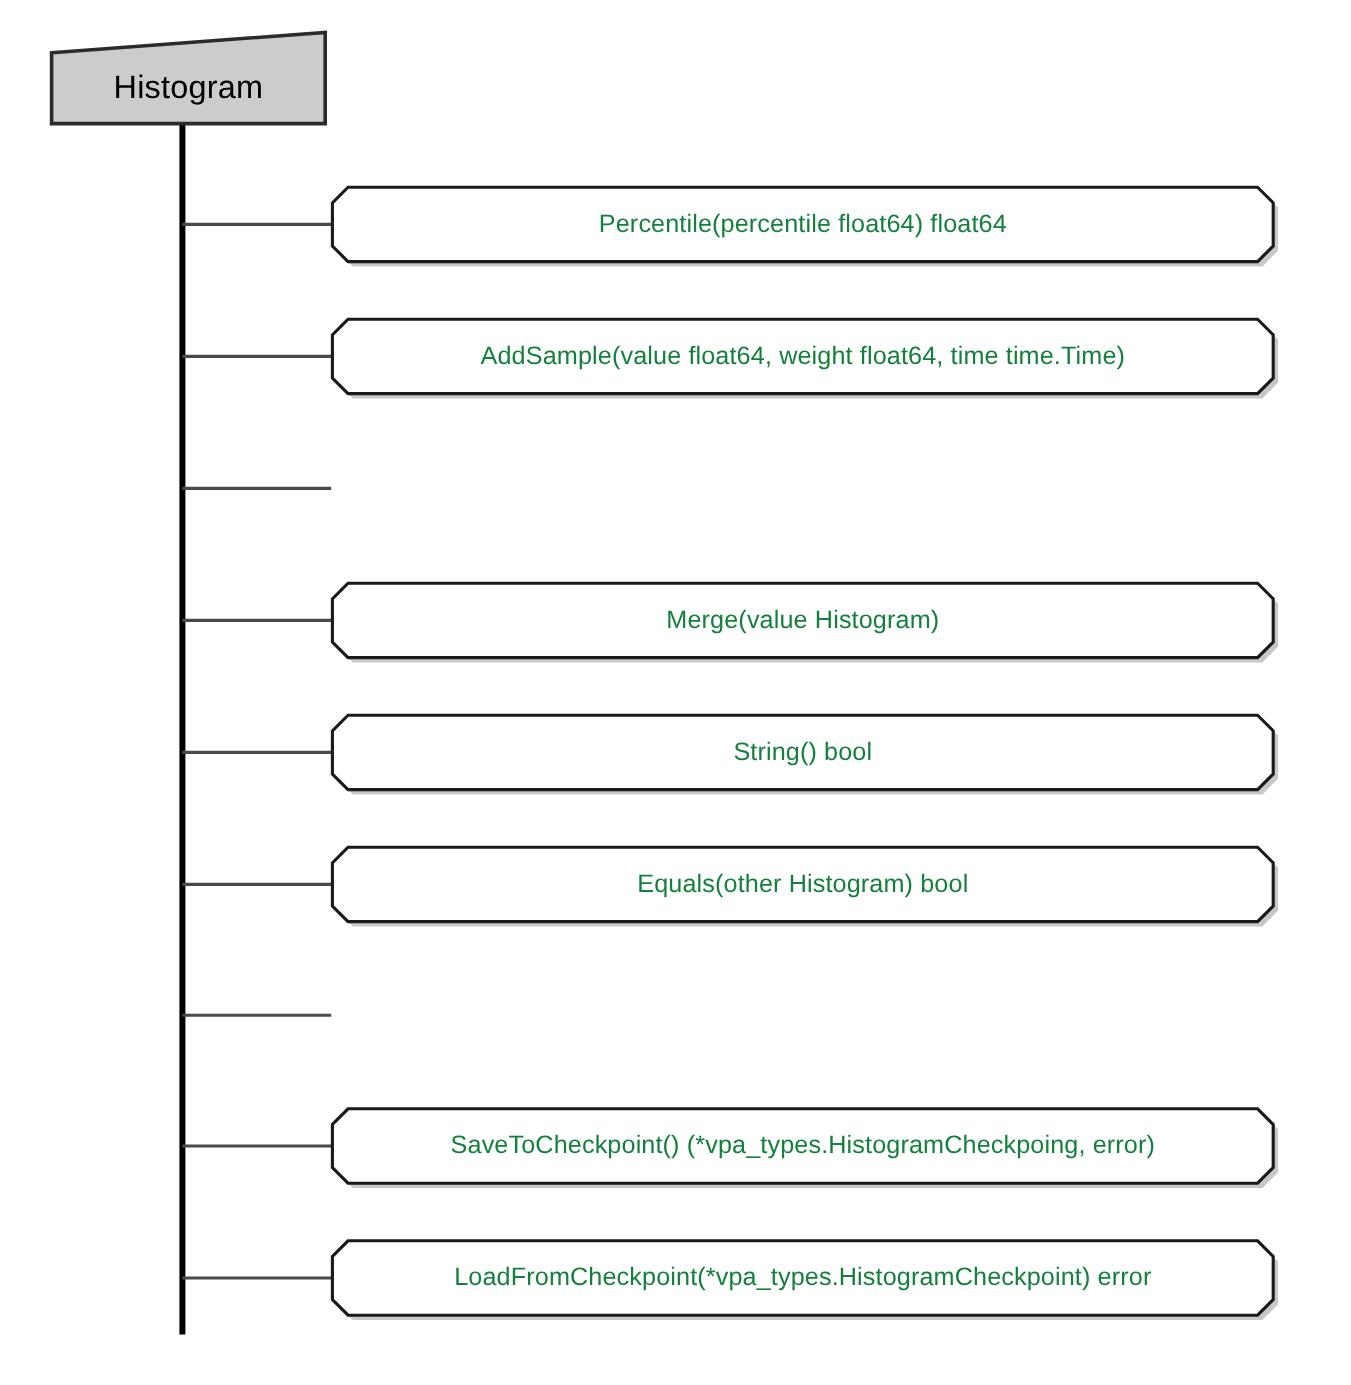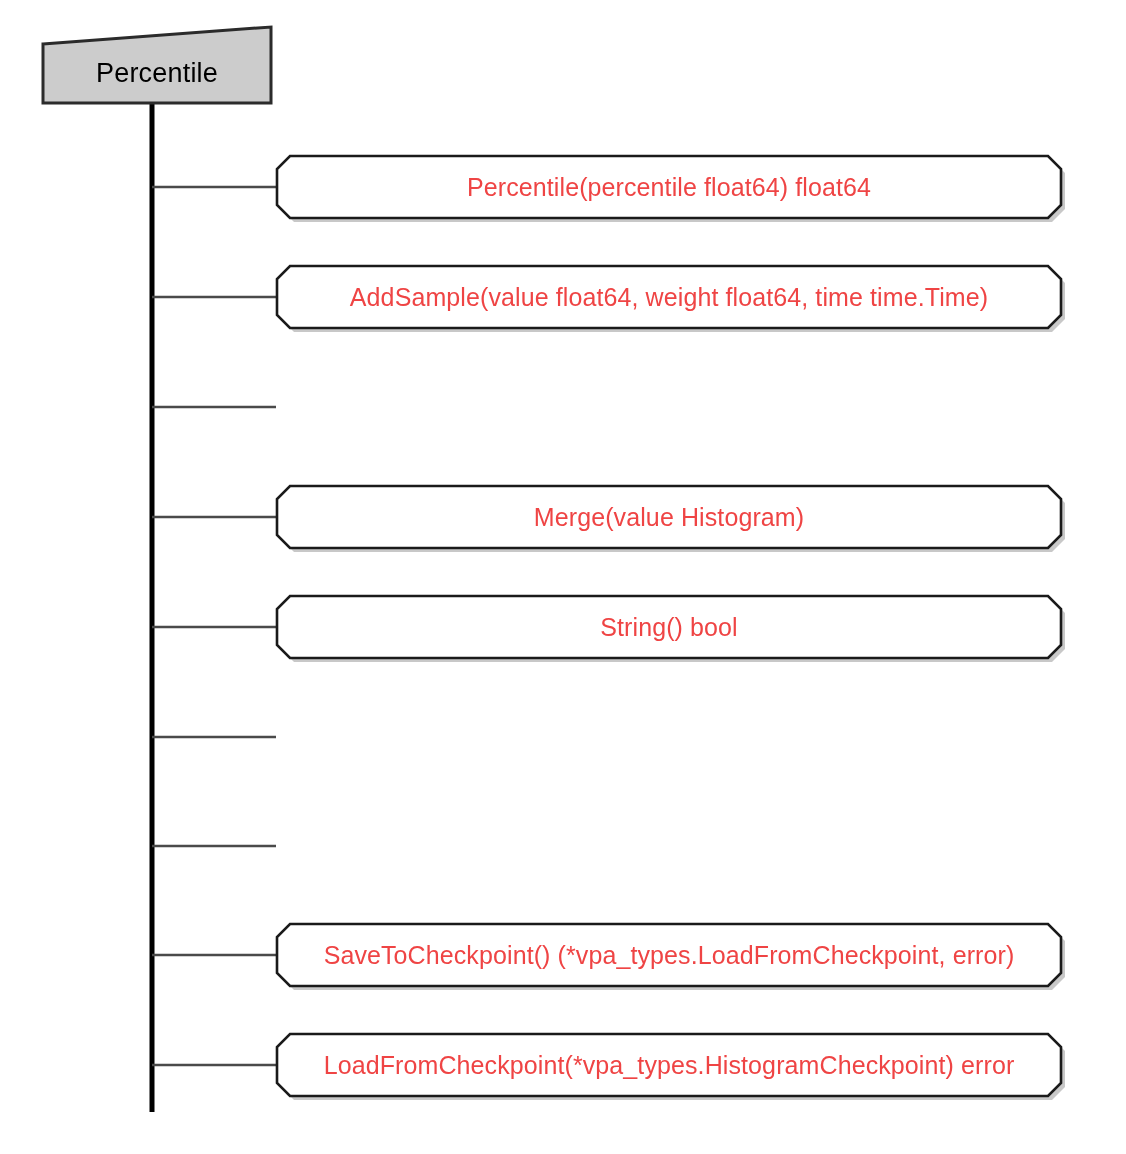--- a/index.html
+++ b/index.html
@@ -67,22 +67,22 @@
   }
   .method-label {
     position: absolute;
     left: 0;
     top: 0;
     width: 790px;
     height: 68px;
     display: flex;
     align-items: center;
     justify-content: center;
-    font-size: 25px;
-    color: #ef4444;
+    font-size: 21px;
+    color: #15803d;
     white-space: nowrap;
     letter-spacing: 0.1px;
   }
 </style>
 </head>
 <body>
 
 <div id="canvas">
 
   <svg id="edges" viewBox="0 0 1126 1154" xmlns="http://www.w3.org/2000/svg">
@@ -97,21 +97,21 @@
       <line x1="152" y1="846" x2="276" y2="846" stroke="#4a4a4a" stroke-width="2.6"></line>
       <line x1="152" y1="955" x2="276" y2="955" stroke="#4a4a4a" stroke-width="2.6"></line>
       <line x1="152" y1="1065" x2="276" y2="1065" stroke="#4a4a4a" stroke-width="2.6"></line>
     </g>
   </svg>
 
   <div class="root-node">
     <svg class="root-shape" viewBox="0 0 234 82" xmlns="http://www.w3.org/2000/svg">
       <polygon points="3,20 231,3 231,79 3,79" fill="#cccccc" stroke="#2b2b2b" stroke-width="3"></polygon>
     </svg>
-    <div class="root-label">Percentile</div>
+    <div class="root-label">Histogram</div>
   </div>
 
   <div class="method-node" style="top:153px">
     <svg class="method-shape" viewBox="0 0 790 68" xmlns="http://www.w3.org/2000/svg">
       <polygon points="16,3 774,3 787,16 787,52 774,65 16,65 3,52 3,16" fill="#9a9a9a" opacity="0.55" transform="translate(4,4)"></polygon>
       <polygon points="16,3 774,3 787,16 787,52 774,65 16,65 3,52 3,16" fill="#ffffff" stroke="#1a1a1a" stroke-width="2.6"></polygon>
     </svg>
     <div class="method-label">Percentile(percentile float64) float64</div>
   </div>
 
@@ -133,28 +133,35 @@
   </div>
 
   <div class="method-node" style="top:593px">
     <svg class="method-shape" viewBox="0 0 790 68" xmlns="http://www.w3.org/2000/svg">
       <polygon points="16,3 774,3 787,16 787,52 774,65 16,65 3,52 3,16" fill="#9a9a9a" opacity="0.55" transform="translate(4,4)"></polygon>
       <polygon points="16,3 774,3 787,16 787,52 774,65 16,65 3,52 3,16" fill="#ffffff" stroke="#1a1a1a" stroke-width="2.6"></polygon>
     </svg>
     <div class="method-label">String() bool</div>
   </div>
 
+  <div class="method-node" style="top:703px">
+    <svg class="method-shape" viewBox="0 0 790 68" xmlns="http://www.w3.org/2000/svg">
+      <polygon points="16,3 774,3 787,16 787,52 774,65 16,65 3,52 3,16" fill="#9a9a9a" opacity="0.55" transform="translate(4,4)"></polygon>
+      <polygon points="16,3 774,3 787,16 787,52 774,65 16,65 3,52 3,16" fill="#ffffff" stroke="#1a1a1a" stroke-width="2.6"></polygon>
+    </svg>
+    <div class="method-label">Equals(other Histogram) bool</div>
+  </div>
 
 
   <div class="method-node" style="top:921px">
     <svg class="method-shape" viewBox="0 0 790 68" xmlns="http://www.w3.org/2000/svg">
       <polygon points="16,3 774,3 787,16 787,52 774,65 16,65 3,52 3,16" fill="#9a9a9a" opacity="0.55" transform="translate(4,4)"></polygon>
       <polygon points="16,3 774,3 787,16 787,52 774,65 16,65 3,52 3,16" fill="#ffffff" stroke="#1a1a1a" stroke-width="2.6"></polygon>
     </svg>
-    <div class="method-label">SaveToCheckpoint() (*vpa_types.LoadFromCheckpoint, error)</div>
+    <div class="method-label">SaveToCheckpoint() (*vpa_types.HistogramCheckpoing, error)</div>
   </div>
 
   <div class="method-node" style="top:1031px">
     <svg class="method-shape" viewBox="0 0 790 68" xmlns="http://www.w3.org/2000/svg">
       <polygon points="16,3 774,3 787,16 787,52 774,65 16,65 3,52 3,16" fill="#9a9a9a" opacity="0.55" transform="translate(4,4)"></polygon>
       <polygon points="16,3 774,3 787,16 787,52 774,65 16,65 3,52 3,16" fill="#ffffff" stroke="#1a1a1a" stroke-width="2.6"></polygon>
     </svg>
     <div class="method-label">LoadFromCheckpoint(*vpa_types.HistogramCheckpoint) error</div>
   </div>
 

